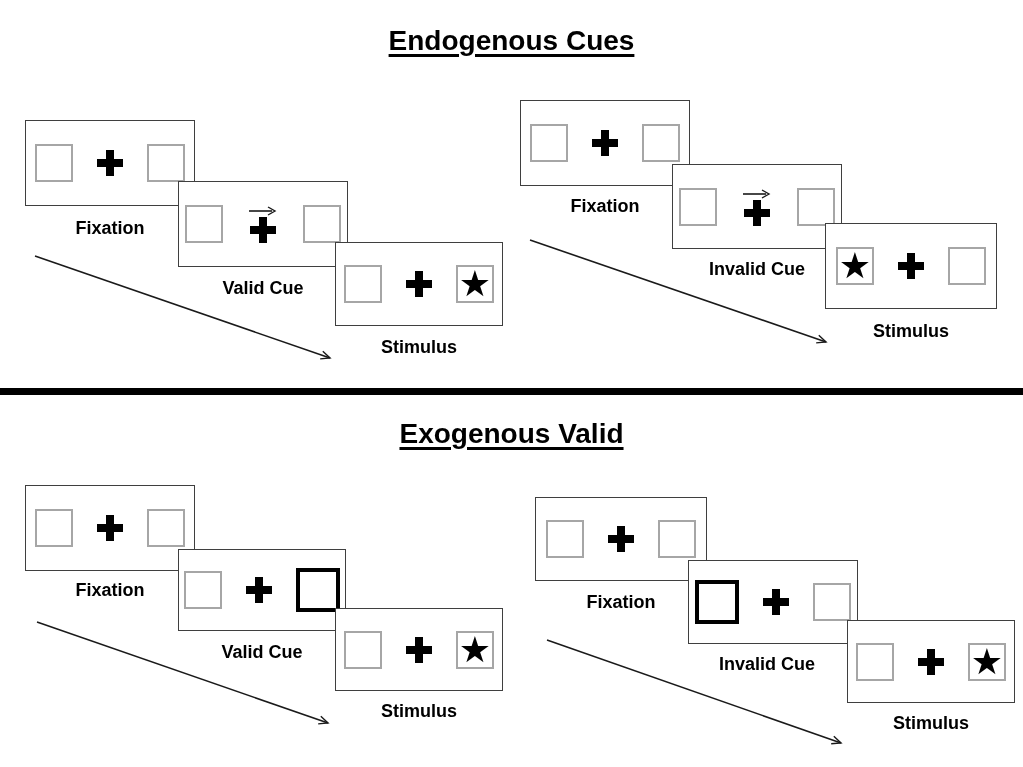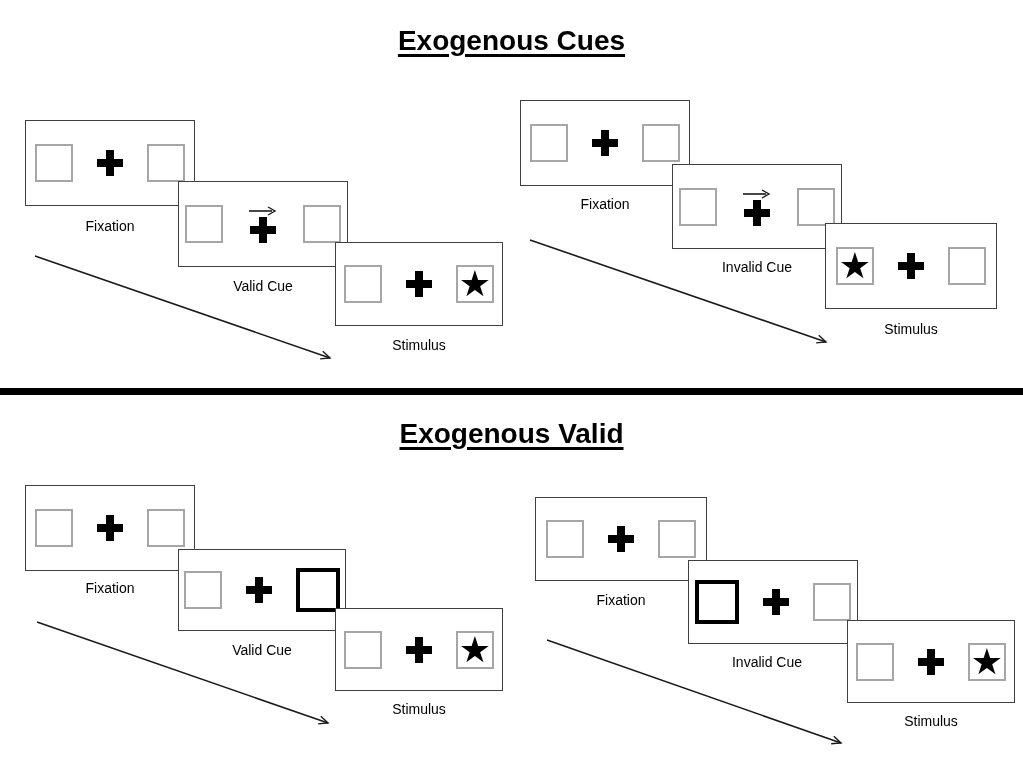--- a/index.html
+++ b/index.html
@@ -28,21 +28,21 @@
   }
   .sq.thick{width:44px;height:44px;border:4px solid #000;}
   .star{font-size:36px;line-height:36px;color:#000;font-family:"DejaVu Sans",sans-serif;}
   .plus{position:relative;width:26px;height:26px;flex:none;}
   .plus::before{content:"";position:absolute;left:0;top:9px;width:26px;height:8px;background:#000;}
   .plus::after{content:"";position:absolute;left:9px;top:0;width:8px;height:26px;background:#000;}
   .center-stack{display:flex;flex-direction:column;align-items:center;gap:1px;}
   .cue-arrow{display:block;}
   .panel-label{
     position:absolute;transform:translateX(-50%);white-space:nowrap;
-    font-size:14px;font-weight:normal;color:#000;z-index:5;
+    font-size:18px;font-weight:bold;color:#000;z-index:5;
   }
   .arrow-layer{position:absolute;left:0;top:0;z-index:0;}
   .z1{z-index:1}.z2{z-index:2}.z3{z-index:3}
 </style>
 </head>
 <body>
 
 <div class="canvas">
 
   <svg class="arrow-layer" width="1023" height="767">
@@ -52,21 +52,21 @@
       </marker>
     </defs>
     <line x1="35" y1="256" x2="330" y2="358" stroke="#1a1a1a" stroke-width="1.6" marker-end="url(#ah)"></line>
     <line x1="530" y1="240" x2="826" y2="342" stroke="#1a1a1a" stroke-width="1.6" marker-end="url(#ah)"></line>
     <line x1="37" y1="622" x2="328" y2="723" stroke="#1a1a1a" stroke-width="1.6" marker-end="url(#ah)"></line>
     <line x1="547" y1="640" x2="841" y2="743" stroke="#1a1a1a" stroke-width="1.6" marker-end="url(#ah)"></line>
   </svg>
 
   <div>
     <div class="section-title" id="title-endo">
-      <span>Exogenous Cues</span>
+      <span>Endogenous Cues</span>
     </div>
 
     <div>
       <div class="panel z1" style="left:25px;top:120px;width:170px;height:86px;">
         <div class="sq"></div>
         <div class="plus"></div>
         <div class="sq"></div>
       </div>
       <div class="panel-label" style="left:110px;top:218px;">Fixation</div>
 

